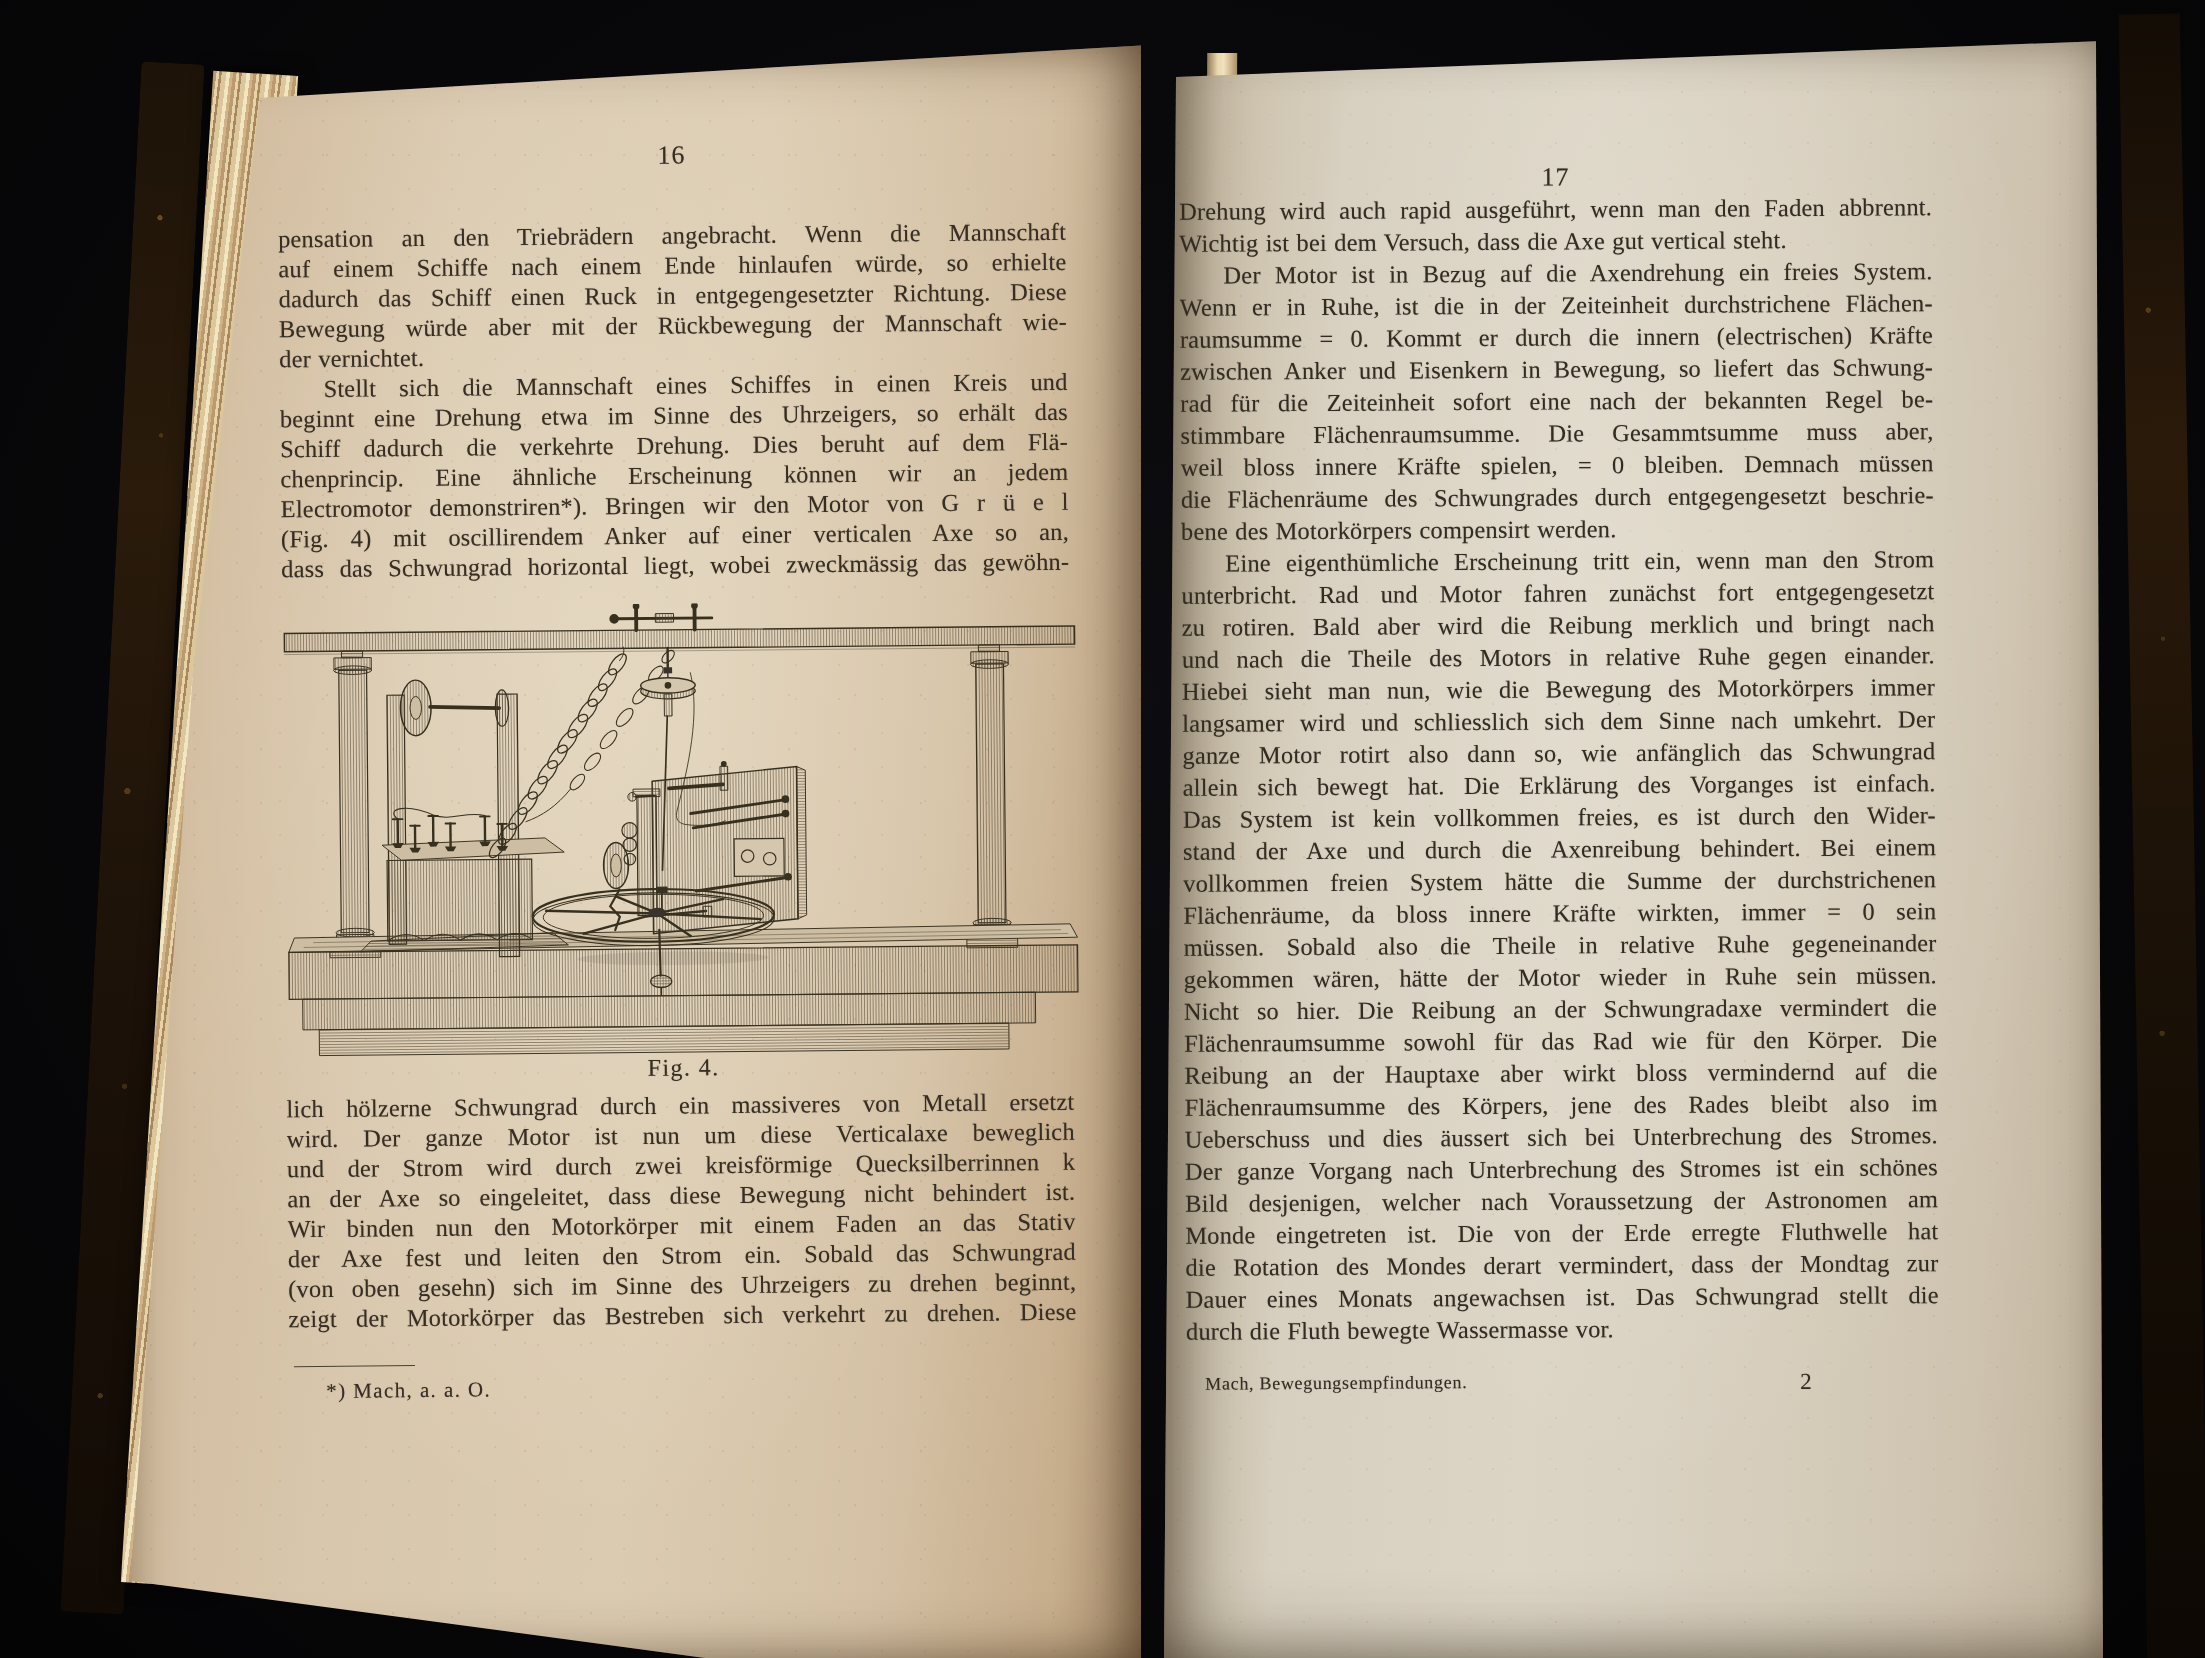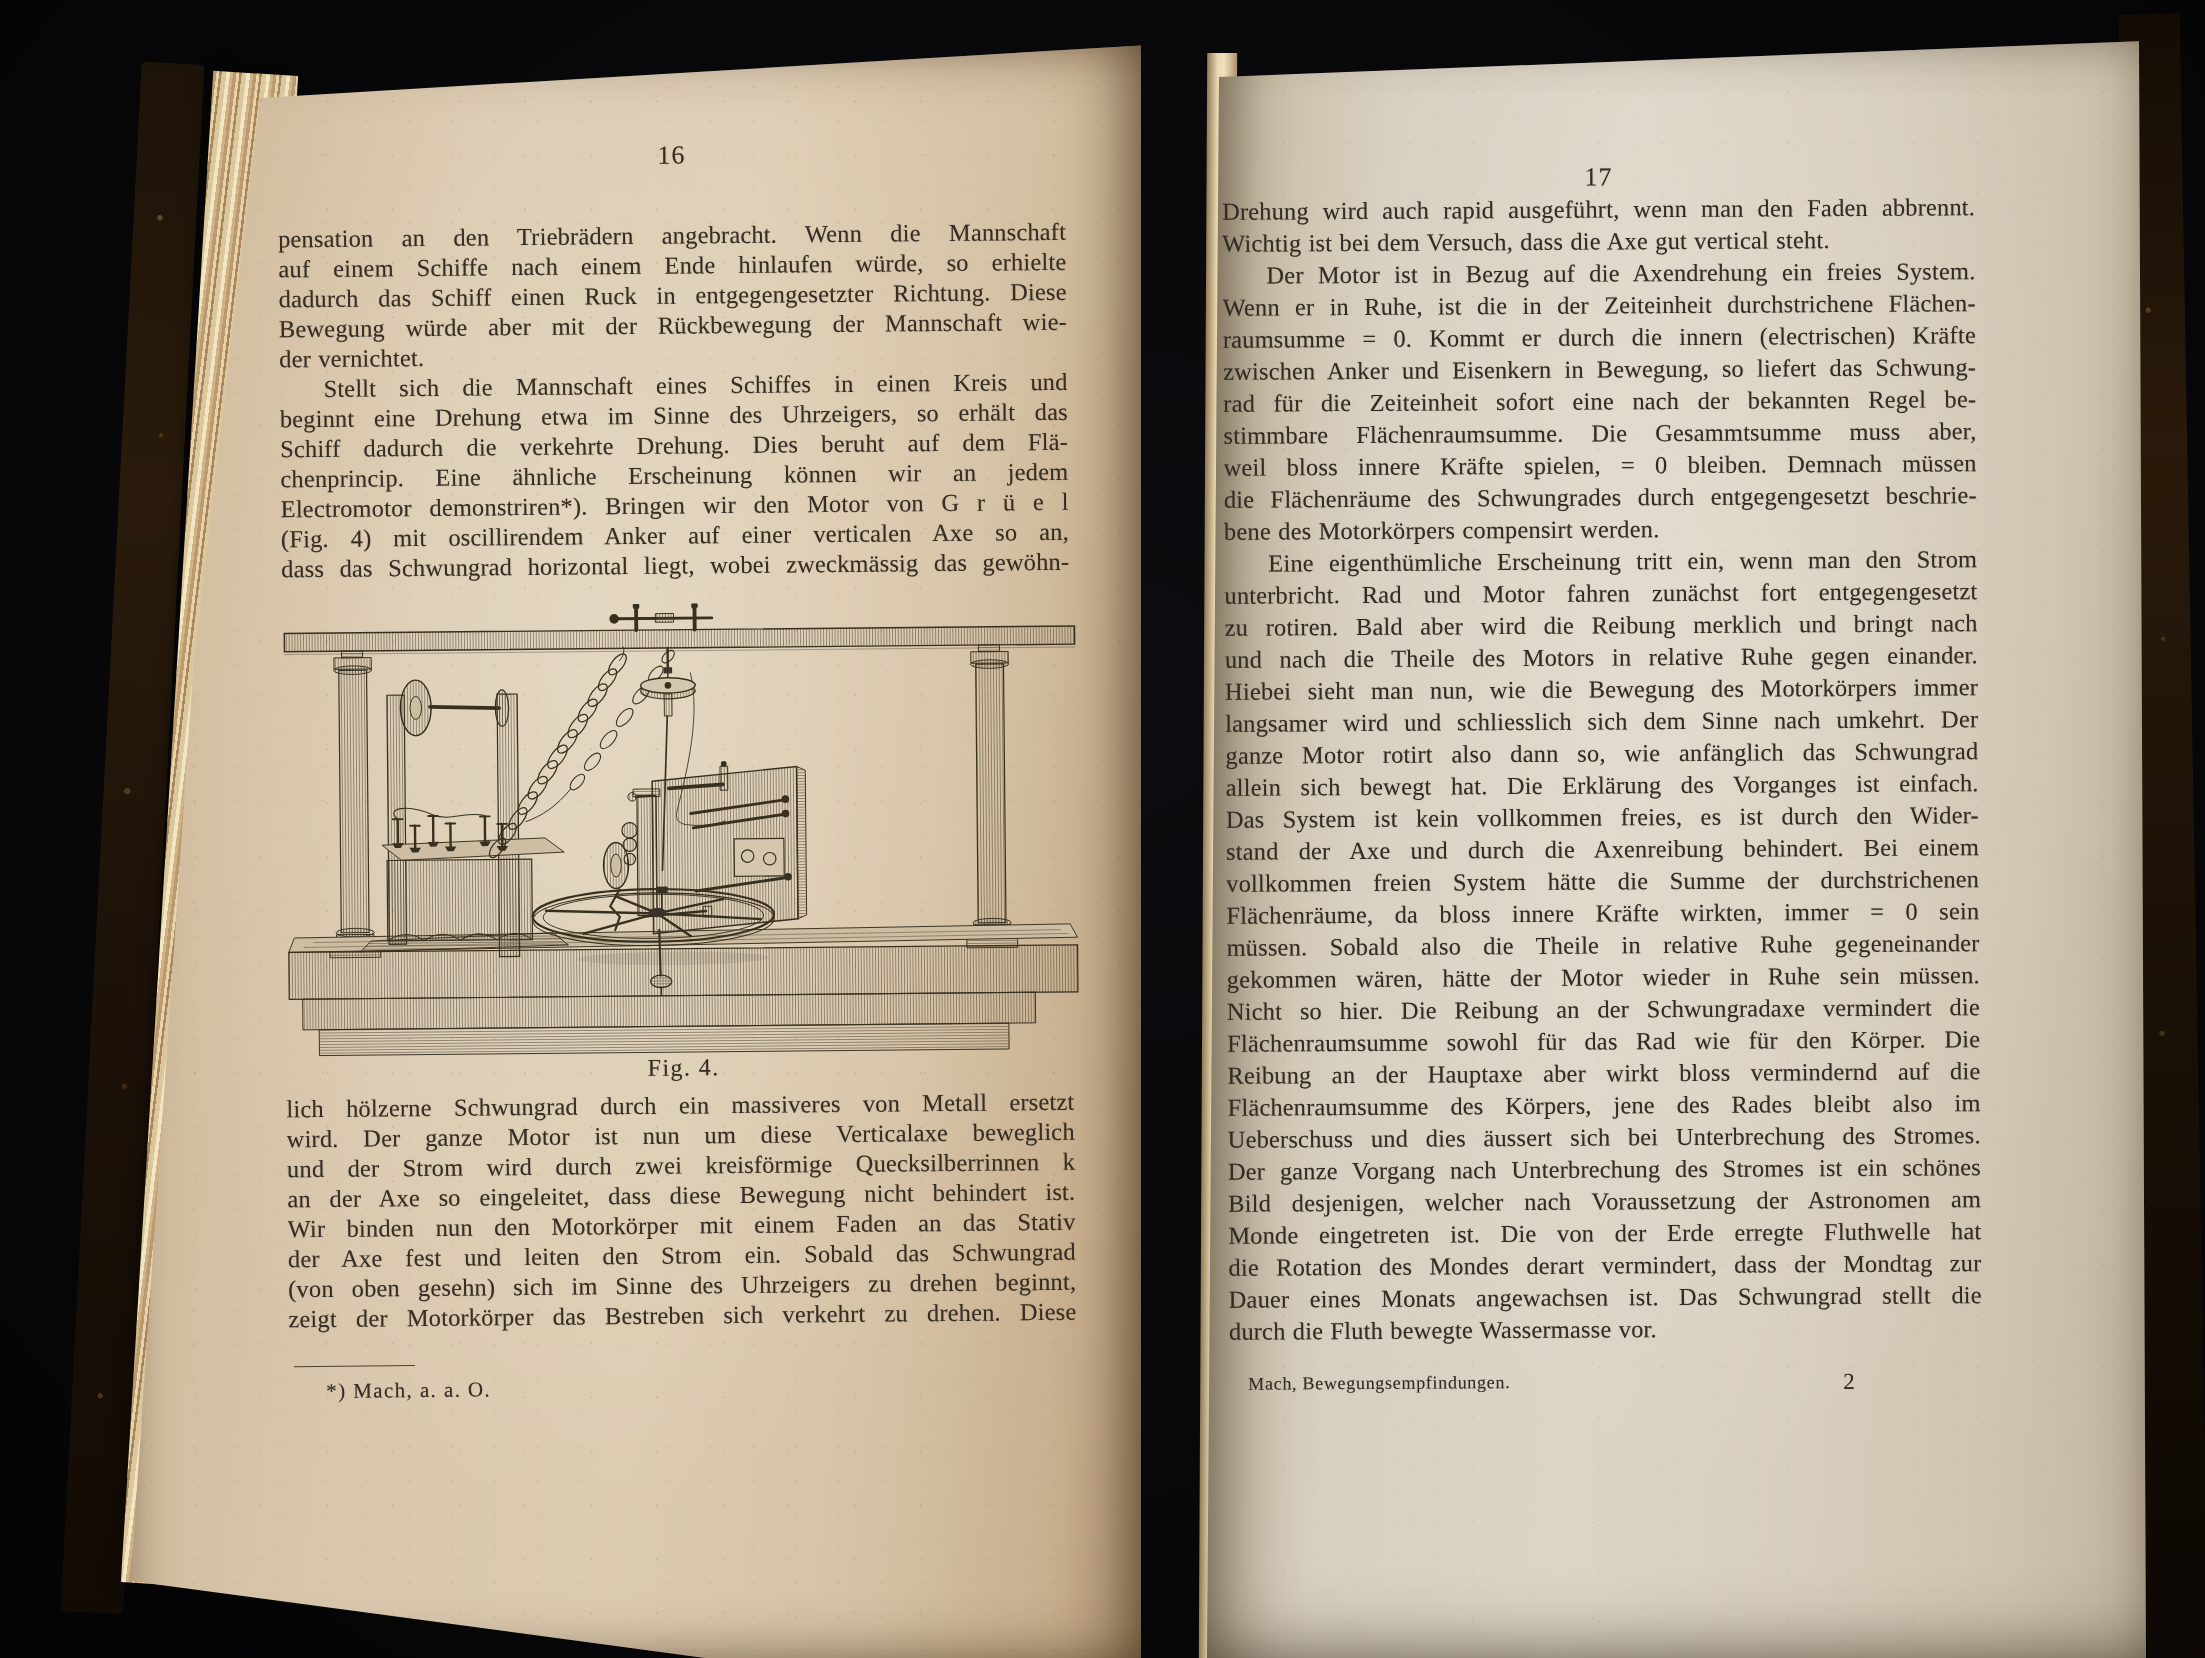--- a/index.html
+++ b/index.html
@@ -54,21 +54,21 @@
       inset 0 -34px 62px -36px rgba(64,42,20,.35);
     z-index:3;
   }
   .gutter-strip{
     position:absolute;left:1203px;top:53px;width:30px;height:1605px;
     transform:rotate(.3deg);
     background:linear-gradient(90deg,#8f7a58,#e9d8b0 35%,#f0e2bd 55%,#cdb68c 80%,#a98f66);
     z-index:2;
   }
   .page-right{
-    left:1207px;top:34px;width:949px;height:1625px;
+    left:1164px;top:34px;width:949px;height:1625px;
     clip-path:polygon(12px 43px,932px 7.2px,939px 1625px,0px 1625px);
     background:
       radial-gradient(circle at 22% 14%, rgba(130,100,60,.10) 0 0.9px, transparent 1.3px),
       radial-gradient(circle at 66% 52%, rgba(110,90,55,.09) 0 0.7px, transparent 1.2px),
       radial-gradient(ellipse at 52% 36%, rgba(255,252,242,.22), transparent 60%),
       linear-gradient(93deg,#b0a289 0%,#ccc1ab 6%,#d7cfbf 18%,#dcd5c6 42%,#d6cdbc 66%,#cec3af 85%,#c0b29b 100%);
     background-size:63px 51px,40px 32px,auto,auto;
     box-shadow:
       inset 48px 0 72px -31px rgba(48,34,18,.55),
       inset -29px 0 57px -26px rgba(56,42,24,.38),

